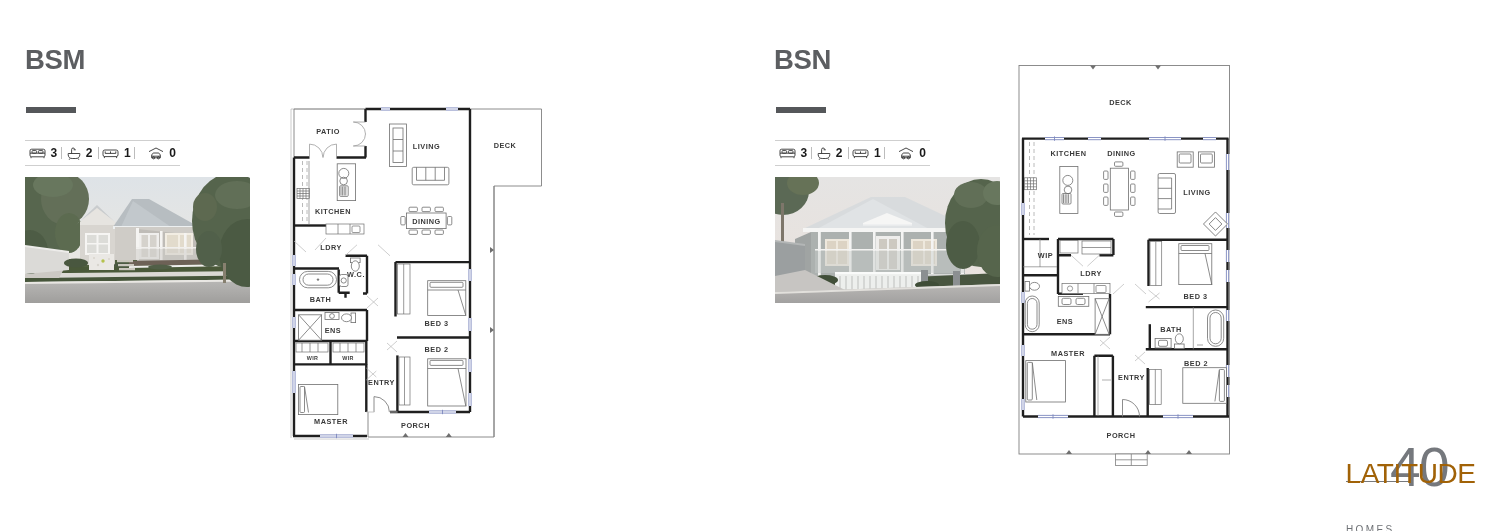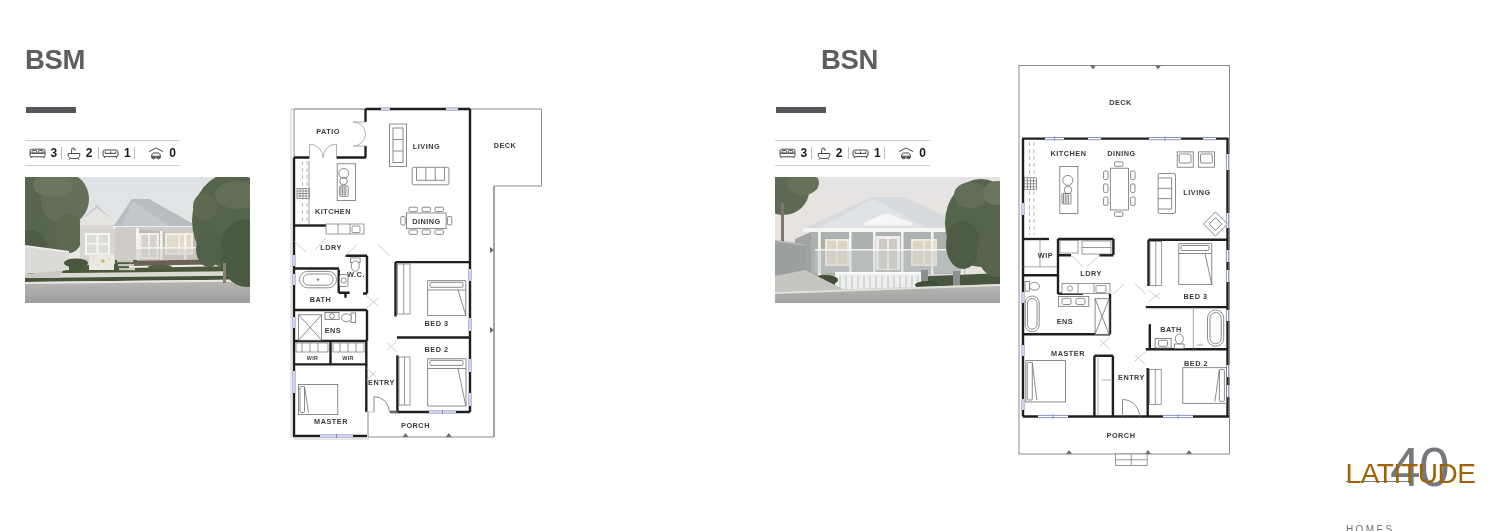--- a/index.html
+++ b/index.html
@@ -528,21 +528,21 @@
   <g stroke="#b9b9b9" stroke-width="0.7">
         <path d="M367 296l11 10M367 308l11-10M397 341l-10 9M397 352l-10-9M366.3 368l10 9M366.3 380l10-9"></path>
       </g>
 
   <g fill="#6f6f6f">
         <path d="M402.5 437l3-4 3 4zM445.8 437l3-4 3 4zM494 250l-4-3v6zM494 330l-4-3v6z"></path>
       </g>
 </svg>
 </div>
 
-<div class="abs title" style="left:821px;top:44px;">BSN</div>
+<div class="abs title" style="left:774px;top:44px;">BSN</div>
 
 <div class="abs bar" style="left:776px;top:107px;"></div>
 
 <div class="abs specs" style="left:775px;top:140px;">
   <div class="spec">
 
     <svg width="17" height="12" viewBox="0 0 17 12">
         <g fill="none" stroke="#333" stroke-width="0.9">
           <rect x="1" y="2.2" width="15" height="7.6" rx="1.6"></rect>
           <path d="M1 6.2h15"></path>

